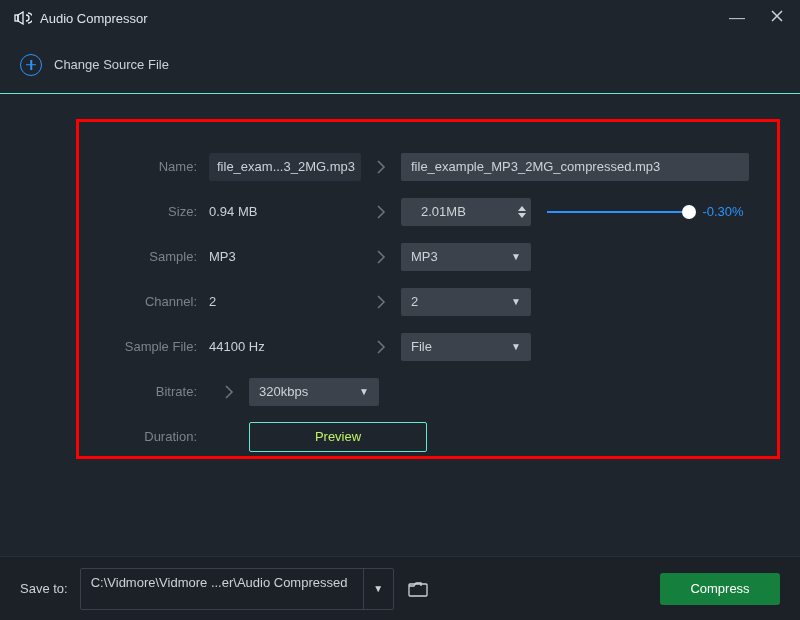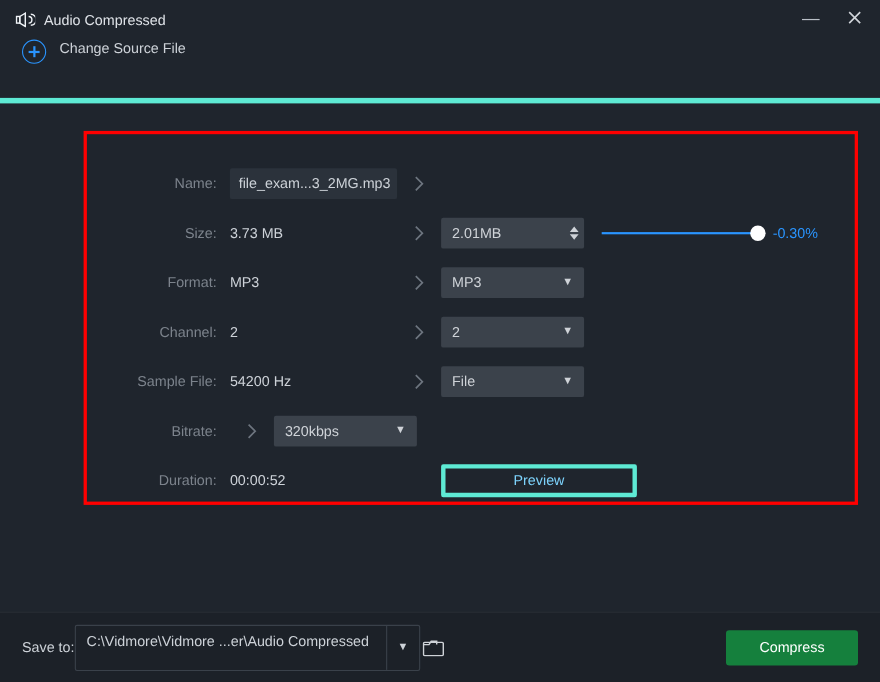--- a/index.html
+++ b/index.html
@@ -4,21 +4,21 @@
 <style>
   * { box-sizing: border-box; margin: 0; padding: 0; font-family: -apple-system, "Segoe UI", Arial, sans-serif; }
   body { background: #1f252d; width: 800px; height: 620px; overflow: hidden; color: #c9ccd1; font-size: 13px; position: relative; }
 
   .titlebar { height: 36px; display: flex; align-items: center; padding: 0 14px; }
   .titlebar .app-icon { display:inline-flex; align-items:center; margin-right:8px; }
   .titlebar .title { color:#dfe3e8; font-size:13px; flex:1; }
   .winctl { display:flex; gap:22px; }
   .winbtn { color:#b9bfc7; font-size:16px; cursor:pointer; width:18px; text-align:center; }
 
-  .changebar { height:58px; border-bottom:5px solid #5eead4; display:flex; align-items:flex-start; padding-left:20px; gap:12px; }
+  .changebar { height:58px; border-bottom:1px solid #5eead4; display:flex; align-items:center; padding-left:20px; gap:12px; }
   .plus-circle { width:22px; height:22px; border:1.5px solid #2a95ff; border-radius:50%; position:relative; }
   .plus-circle::before, .plus-circle::after { content:""; position:absolute; background:#2a95ff; left:50%; top:50%; transform:translate(-50%,-50%); }
   .plus-circle::before { width:10px; height:1.5px; }
   .plus-circle::after  { width:1.5px; height:10px; }
   .change-label { color:#cdd2d8; font-size:13px; }
 
   
   .panel-wrap { position:absolute; left:76px; top:119px; width:704px; height:340px; border:3px solid #ff0000; padding:22px 28px 20px 18px; }
   .row { display:flex; align-items:center; height:45px; }
   .row .label { width:100px; text-align:right; color:#7c838c; margin-right:12px; }
@@ -26,34 +26,34 @@
   .row .srcval.file { background:#2b323b; height:28px; line-height:28px; padding:0 8px; border-radius:2px; }
   .arrow { width:40px; text-align:center; }
   .arrow svg { display:block; margin:0 auto; }
 
   .dest-input { background:#3b424b; height:28px; line-height:28px; padding:0 10px; color:#cfd3d8; border-radius:2px; }
   .dest-name  { flex:1; }
   .dest-sel   { width:130px; display:flex; align-items:center; justify-content:space-between; padding:0 10px; }
   .dest-sel .caret { font-size:10px; color:#cfd3d8; }
 
   .spin-box { width:130px; background:#3b424b; height:28px; display:flex; align-items:center; border-radius:2px; }
-  .spin-box .val { flex:1; padding-left:10px; color:#cfd3d8; }
+  .spin-box .val { flex:1; padding-left:20px; color:#cfd3d8; }
   .spin-arrows { width:18px; display:flex; flex-direction:column; align-items:center; gap:2px; }
   .spin-arrows .up, .spin-arrows .down { width:0; height:0; border-left:4px solid transparent; border-right:4px solid transparent; }
   .spin-arrows .up { border-bottom:5px solid #cfd3d8; }
   .spin-arrows .down { border-top:5px solid #cfd3d8; }
 
   .slider-wrap { flex:1; display:flex; align-items:center; margin-left:16px; gap:8px; }
   .track { flex:1; height:2px; background:#2a95ff; position:relative; }
   .thumb { position:absolute; right:0; top:50%; transform:translate(50%,-50%); width:14px; height:14px; border-radius:50%; background:#fff; }
   .pct { color:#2a95ff; min-width:52px; text-align:center; }
 
-  .preview-btn { width:178px; height:30px; border:4px solid #5eead4; color:#7dd3fc; background:transparent; display:flex; align-items:center; justify-content:center; border-radius:2px; cursor:pointer; }
-
-  .footer { position:absolute; left:0; bottom:0; width:100%; height:64px; border-top:1px solid #2a2f36; display:flex; align-items:center; padding:0 20px; background:#1c2128; }
+  .preview-btn { width:178px; height:30px; border:1px solid #5eead4; color:#bef264; background:transparent; display:flex; align-items:center; justify-content:center; border-radius:2px; cursor:pointer; }
+
+  .footer { position:absolute; left:0; bottom:0; width:100%; height:64px; border-top:1px solid #2a2f36; display:flex; align-items:center; padding:0 20px; gap:12px; background:#1c2128; }
   .footer .savelabel { color:#cdd2d8; }
   .path-box { display:flex; height:42px; border:1px solid #3a414a; border-radius:2px; overflow:hidden; }
   .path-text { width:282px; padding:0 10px; line-height:28px; color:#cdd2d8; white-space:nowrap; overflow:hidden; }
   .path-caret { width:30px; border-left:1px solid #3a414a; display:flex; align-items:center; justify-content:center; font-size:10px; color:#cdd2d8; }
   .open-folder { width:24px; display:flex; align-items:center; justify-content:center; }
   .compress-btn { margin-left:auto; width:120px; height:32px; background:#15803d; color:#fff; border-radius:3px; display:flex; align-items:center; justify-content:center; cursor:pointer; }
 </style>
 </head>
 <body>
 
@@ -61,21 +61,21 @@
   <span class="app-icon">
     <svg width="18" height="14" viewBox="0 0 18 14">
         <g fill="none" stroke="#eef2f6" stroke-width="1.3">
           <rect x="1" y="4" width="3" height="6"></rect>
           <path d="M4 4 L9 1 L9 13 L4 10 Z"></path>
           <path d="M12 4 A3 3 0 0 1 12 10"></path>
           <path d="M14 2 A5 5 0 0 1 14 12"></path>
         </g>
       </svg>
   </span>
-  <span class="title">Audio Compressed</span>
+  <span class="title">Audio Compressor</span>
   <div class="winctl">
     <span class="winbtn">—</span>
     <span class="winbtn">
       <svg width="14" height="14" viewBox="0 0 14 14">
           <path d="M2 2 L12 12 M12 2 L2 12" stroke="#cfd3d8" stroke-width="1.5"></path>
         </svg>
     </span>
   </div>
 </div>
 
@@ -87,25 +87,26 @@
 <div class="panel-wrap">
 
   <div class="row">
     <div class="label">Name:</div>
     <div class="srcval file">file_exam...3_2MG.mp3</div>
     <div class="arrow">
         <svg width="10" height="16" viewBox="0 0 10 16">
           <path d="M2 2 L8 8 L2 14" fill="none" stroke="#6d757f" stroke-width="1.5"></path>
         </svg>
       </div>
+    <div class="dest-input dest-name">file_example_MP3_2MG_compressed.mp3</div>
   </div>
 
   <div class="row">
     <div class="label">Size:</div>
-    <div class="srcval">3.73 MB</div>
+    <div class="srcval">0.94 MB</div>
     <div class="arrow">
         <svg width="10" height="16" viewBox="0 0 10 16">
           <path d="M2 2 L8 8 L2 14" fill="none" stroke="#6d757f" stroke-width="1.5"></path>
         </svg>
       </div>
     <div class="spin-box">
       <span class="val">2.01MB</span>
       <div class="spin-arrows">
           <div class="up"></div>
           <div class="down"></div>
@@ -113,21 +114,21 @@
     </div>
     <div class="slider-wrap">
       <div class="track">
           <div class="thumb"></div>
         </div>
       <div class="pct">-0.30%</div>
     </div>
   </div>
 
   <div class="row">
-    <div class="label">Format:</div>
+    <div class="label">Sample:</div>
     <div class="srcval">MP3</div>
     <div class="arrow">
         <svg width="10" height="16" viewBox="0 0 10 16">
           <path d="M2 2 L8 8 L2 14" fill="none" stroke="#6d757f" stroke-width="1.5"></path>
         </svg>
       </div>
     <div class="dest-input dest-sel">
         <span>MP3</span>
         <span class="caret">▼</span>
       </div>
@@ -142,21 +143,21 @@
         </svg>
       </div>
     <div class="dest-input dest-sel">
         <span>2</span>
         <span class="caret">▼</span>
       </div>
   </div>
 
   <div class="row">
     <div class="label">Sample File:</div>
-    <div class="srcval">54200 Hz</div>
+    <div class="srcval">44100 Hz</div>
     <div class="arrow">
         <svg width="10" height="16" viewBox="0 0 10 16">
           <path d="M2 2 L8 8 L2 14" fill="none" stroke="#6d757f" stroke-width="1.5"></path>
         </svg>
       </div>
     <div class="dest-input dest-sel">
         <span>File</span>
         <span class="caret">▼</span>
       </div>
   </div>
@@ -169,21 +170,20 @@
         </svg>
       </div>
     <div class="dest-input dest-sel">
         <span>320kbps</span>
         <span class="caret">▼</span>
       </div>
   </div>
 
   <div class="row">
     <div class="label">Duration:</div>
-    <div class="srcval">00:00:52</div>
     <div class="arrow" style="visibility:hidden">
         <svg width="10" height="16"></svg>
       </div>
     <div class="preview-btn">
         <span>Preview</span>
       </div>
   </div>
 
 </div>
 

